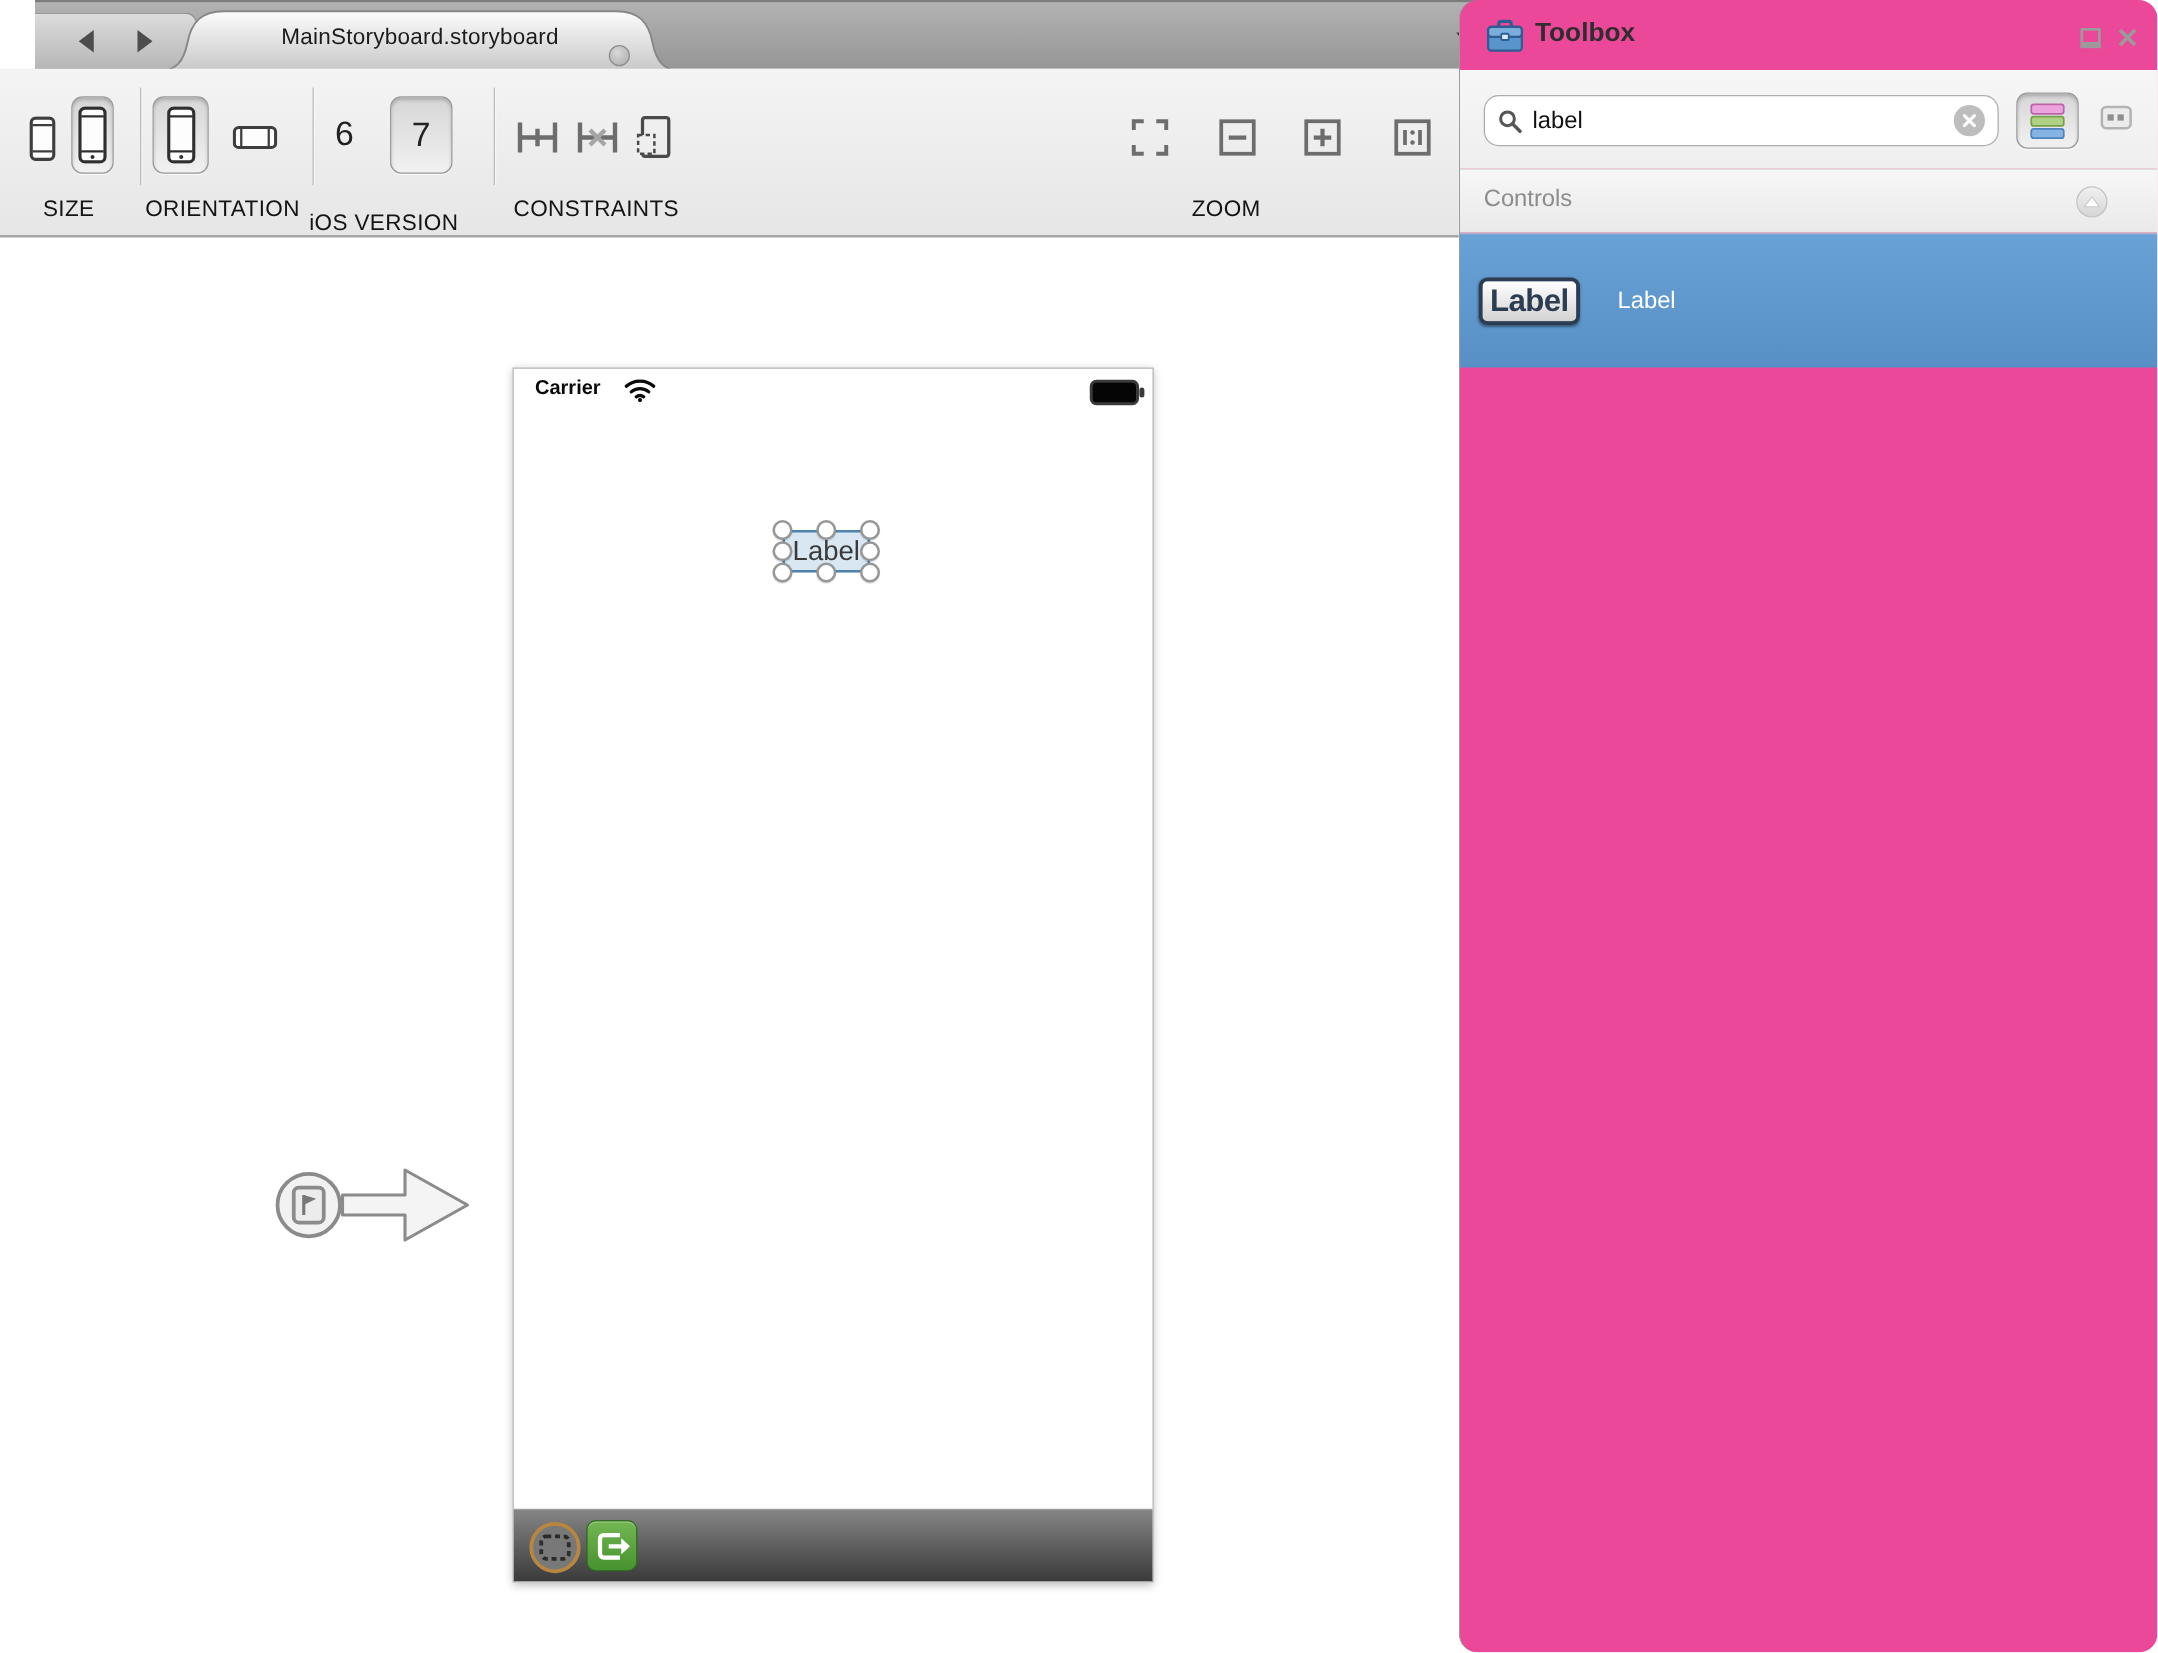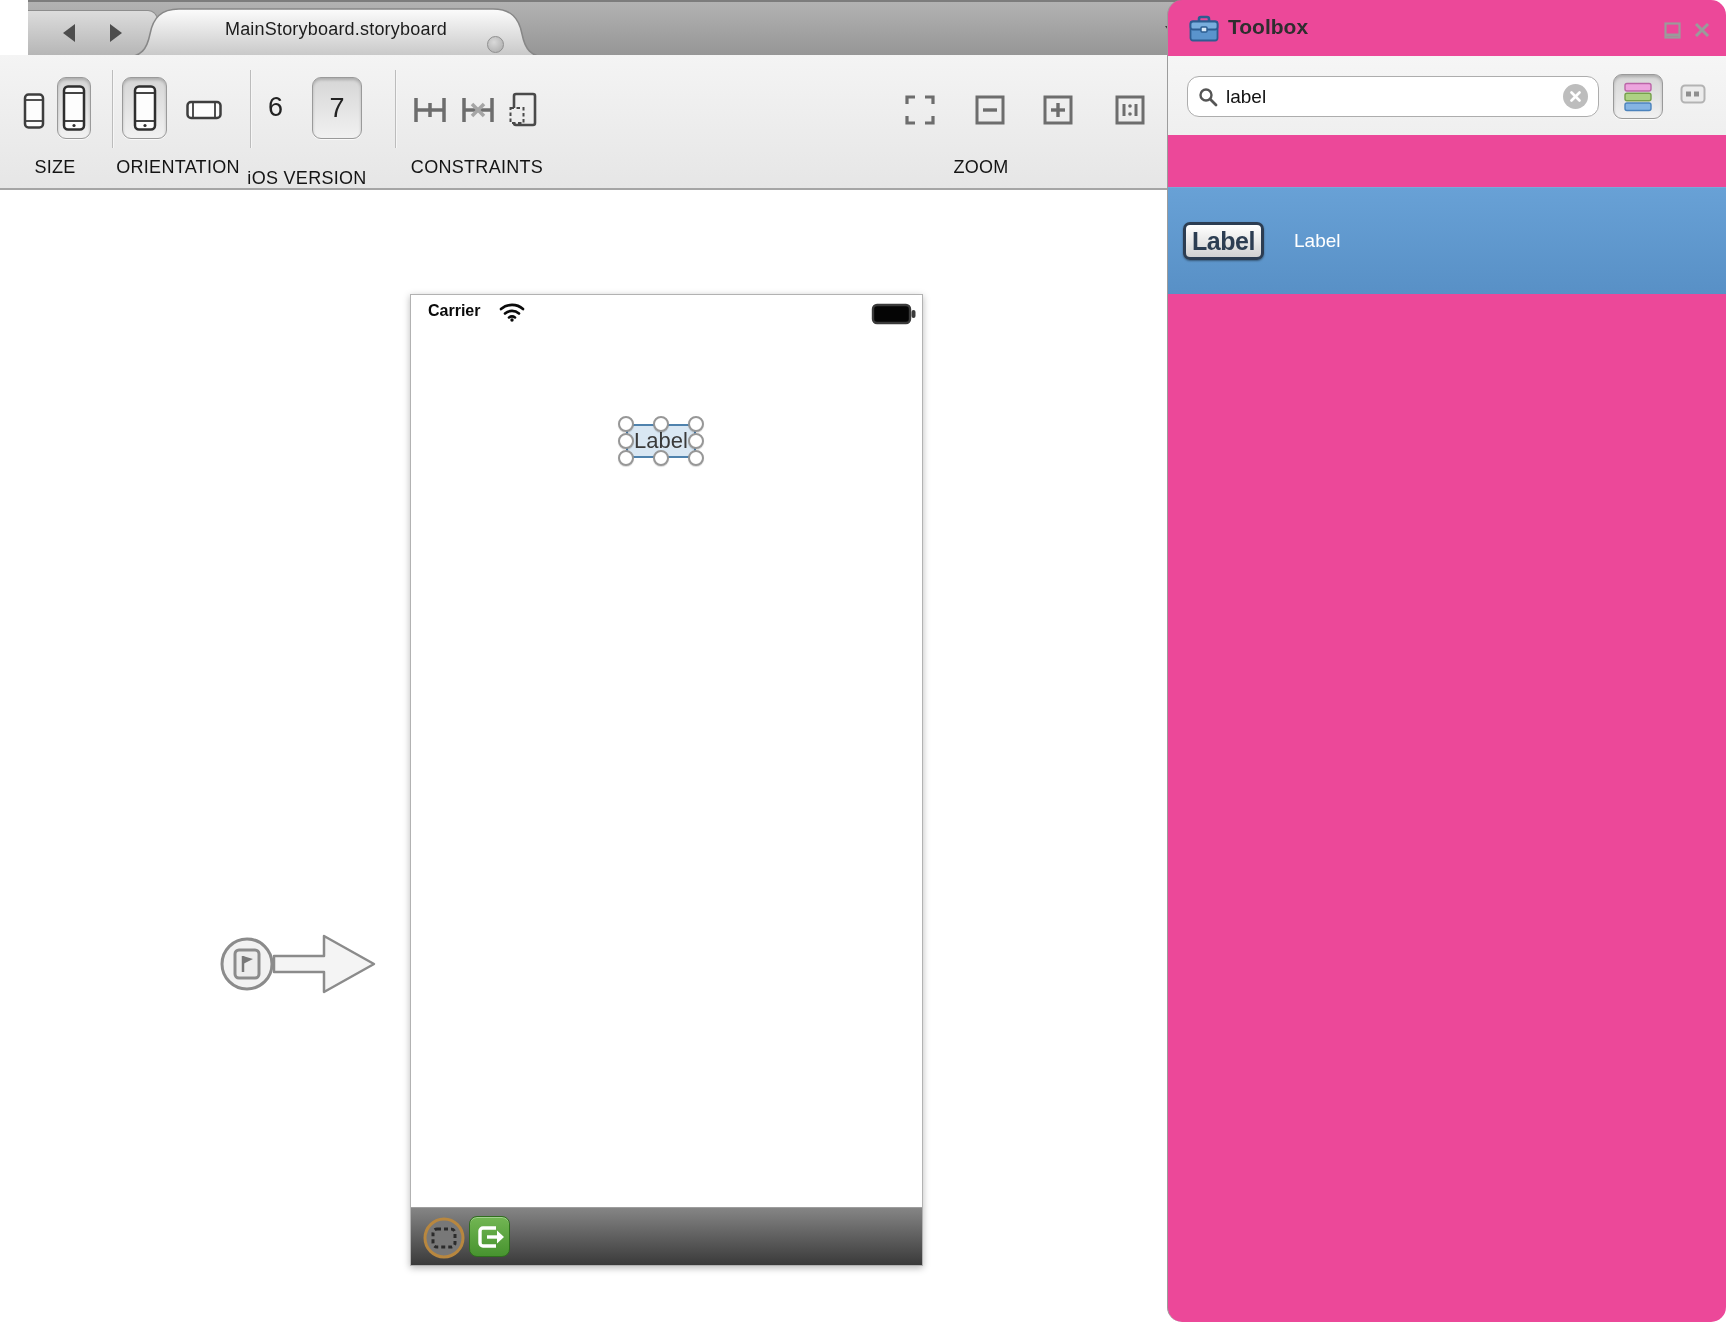--- a/index.html
+++ b/index.html
@@ -353,20 +353,28 @@
           <rect x="2" y="22" width="26" height="7.5" rx="2" fill="#85b4e4" stroke="#4c83bd" stroke-width="1.4"></rect>
         </svg>
       </div>
       <svg class="compactbtn" width="26" height="20" viewBox="0 0 26 20">
         <rect x="1.5" y="1.5" width="23" height="17" rx="3.5" fill="#ececec" stroke="#b3b3b3" stroke-width="2"></rect>
         <rect x="6" y="7.5" width="5" height="5" fill="#8f8f8f"></rect>
         <rect x="14" y="7.5" width="5" height="5" fill="#8f8f8f"></rect>
       </svg>
     </div>
 
+    <div class="sectionbar">
+      <span class="section-title">Controls</span>
+      <div class="collapsebtn">
+        <svg width="13" height="9" viewBox="0 0 13 9">
+          <polygon points="6.5,0.5 12.5,8.5 0.5,8.5" fill="#ffffff" stroke="#bdbdbd" stroke-width="0.8"></polygon>
+        </svg>
+      </div>
+    </div>
 
     <div class="ctrl-row">
       <div class="ctrl-icon">
         <span>Label</span>
       </div>
       <span class="ctrl-label">Label</span>
     </div>
   </div>
 
 </div>

